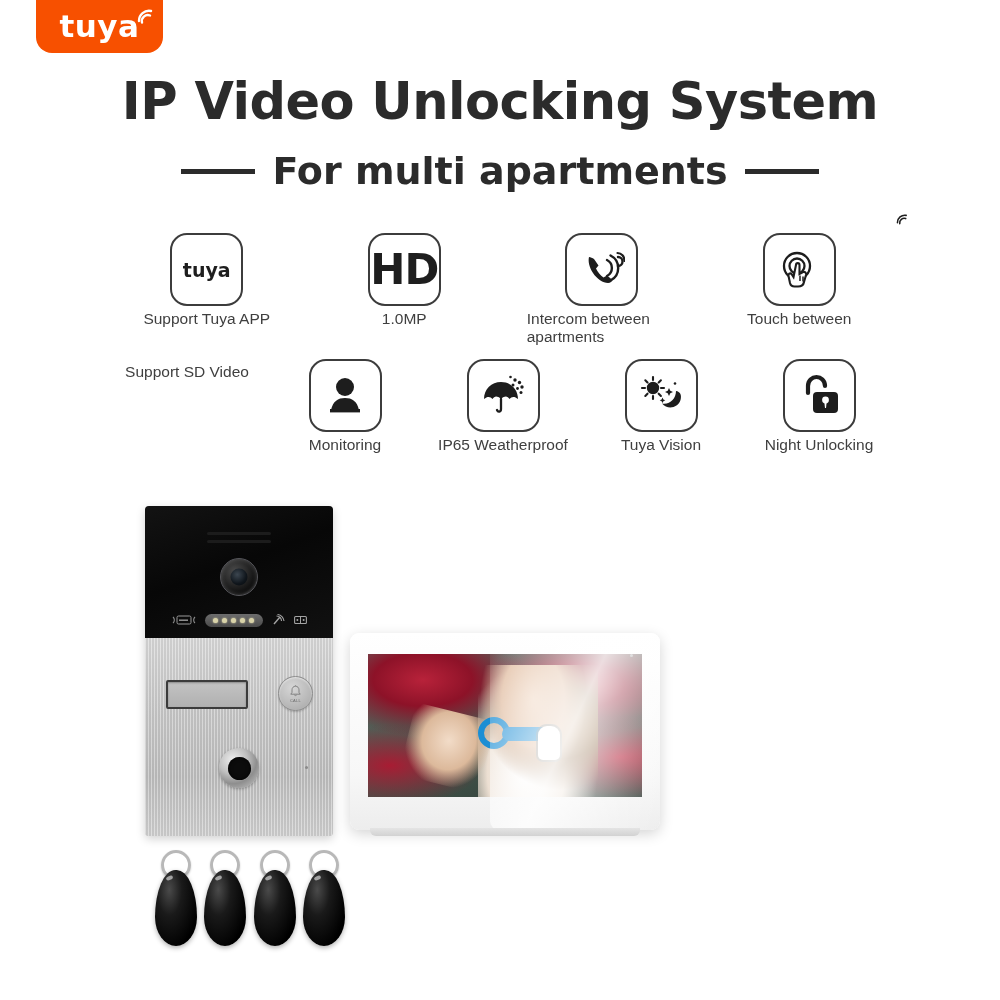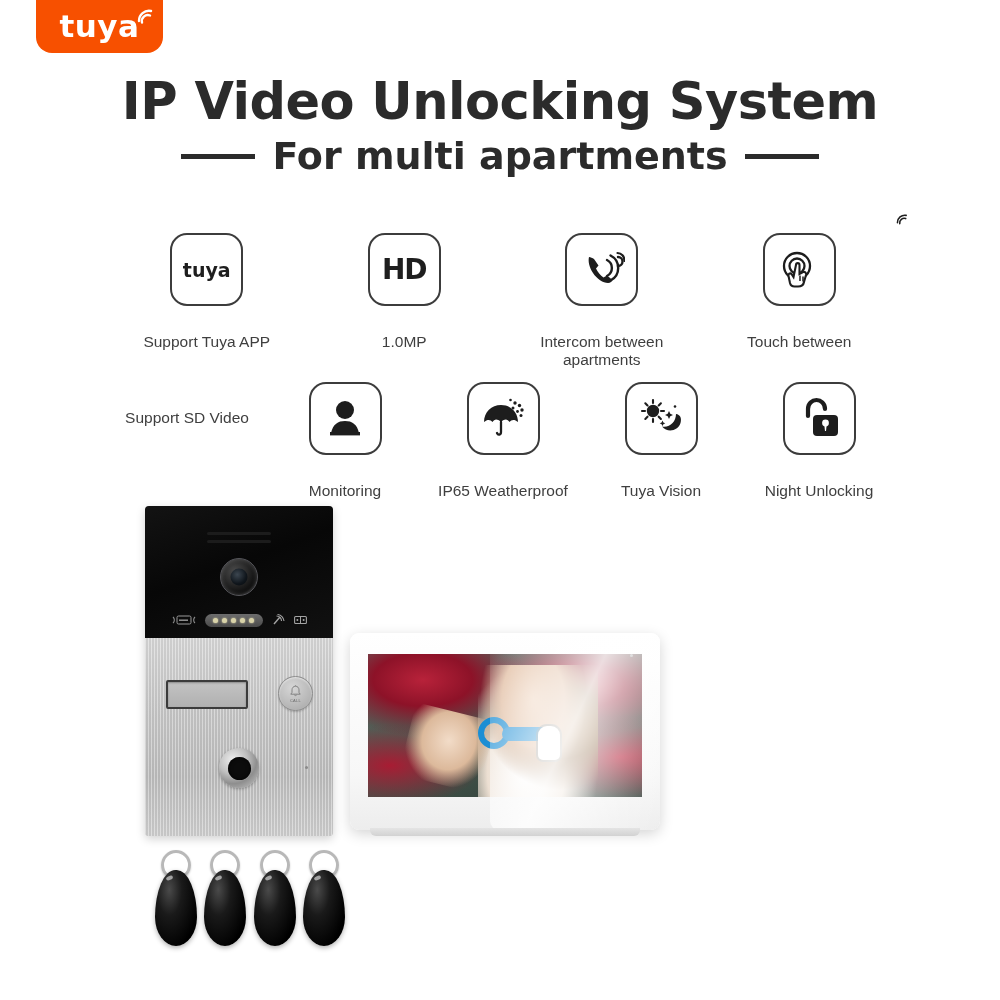--- a/index.html
+++ b/index.html
@@ -33,21 +33,21 @@
   }
 
   
   .title-main{
     position:absolute;left:0;top:76px;width:1000px;text-align:center;
     font-size:51px;font-weight:bold;color:#2b2b2b;
     letter-spacing:-0.5px;line-height:1;
     font-family:"DejaVu Sans", sans-serif;
   }
   .subtitle-row{
-    position:absolute;left:0;top:137px;width:1000px;
+    position:absolute;left:0;top:152px;width:1000px;
     display:flex;align-items:center;justify-content:center;gap:17px;
   }
   .rule{width:74px;height:5px;background:#2b2b2b;}
   .subtitle-text{
     font-size:38px;font-weight:bold;color:#2b2b2b;line-height:1;
     font-family:"DejaVu Sans", sans-serif;
   }
 
   
   .features{
@@ -57,24 +57,24 @@
   .feature-row.row2{margin-top:13px;}
   .feature{
     flex:1;display:flex;flex-direction:column;align-items:center;
   }
   .feat-icon{
     width:73px;height:73px;border:2px solid #3c3c3c;border-radius:17px;
     box-sizing:border-box;display:flex;align-items:center;justify-content:center;
     background:#fff;
   }
   .feat-label{
-    margin-top:27px;text-align:center;font-size:15.5px;color:#3f3f3f;
+    margin-top:4px;text-align:left;font-size:15.5px;color:#3f3f3f;
     line-height:1.15;max-width:150px;
   }
-  .hd-text{font-size:28px;font-weight:bold;color:#1e1e1e;font-family:"DejaVu Sans", sans-serif;letter-spacing:-1px;}
+  .hd-text{font-size:42px;font-weight:bold;color:#1e1e1e;font-family:"DejaVu Sans", sans-serif;letter-spacing:-1px;}
   .tuya-mini{position:relative;font-size:19px;font-weight:700;color:#1e1e1e;font-family:"DejaVu Sans", sans-serif;letter-spacing:0px;}
   .tuya-mini-arc{position:absolute;right:-11px;top:-3px;width:13px;height:11px;}
 
   
   .scene{position:absolute;left:0;top:485px;width:1000px;height:515px;}
 
   
   .doorstation{
     position:absolute;left:145px;top:21px;width:188px;height:330px;
     border-radius:4px;overflow:hidden;

